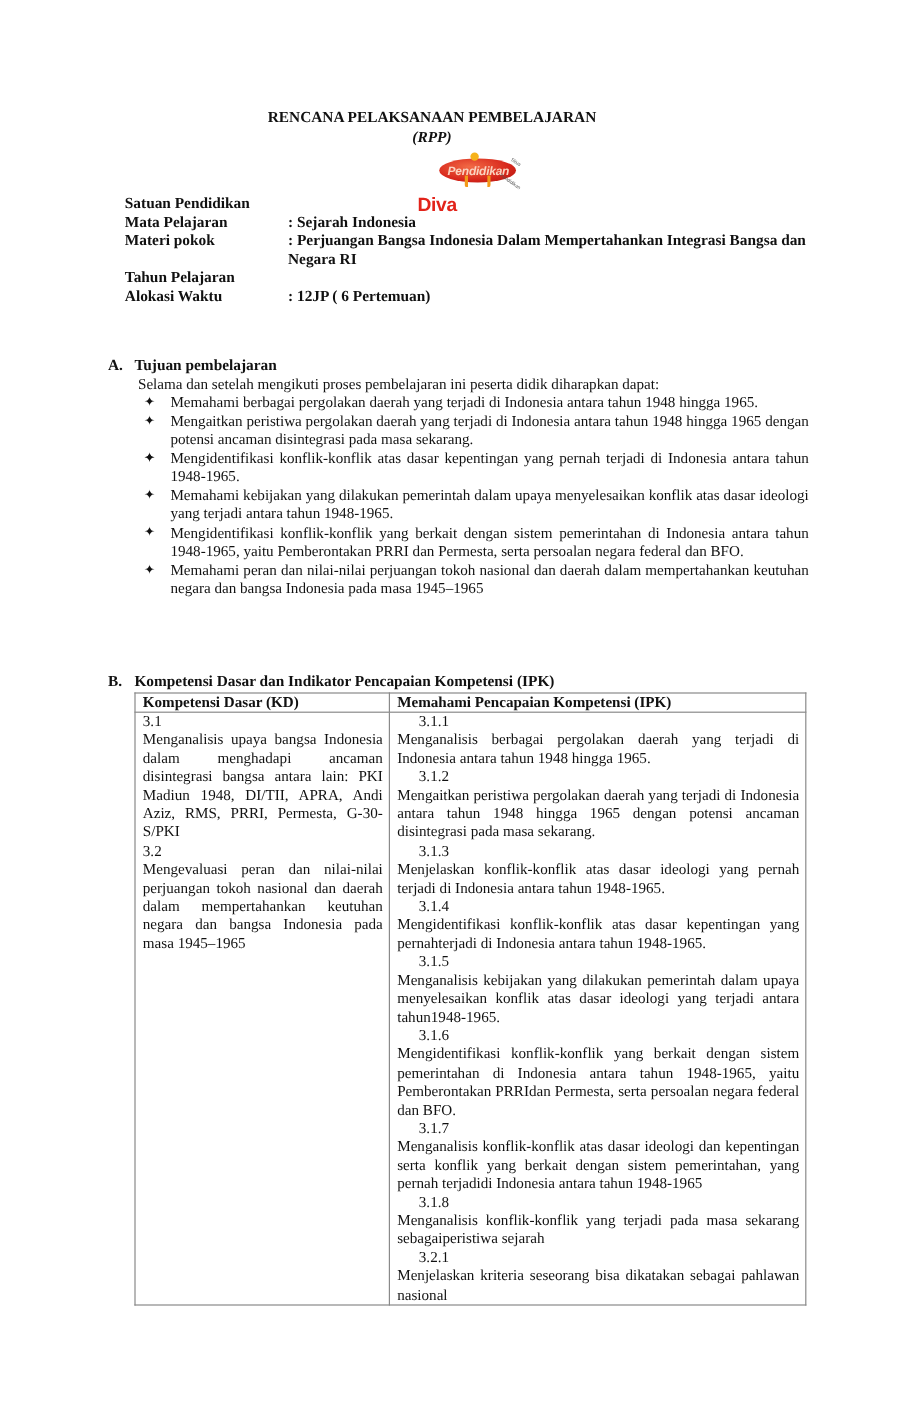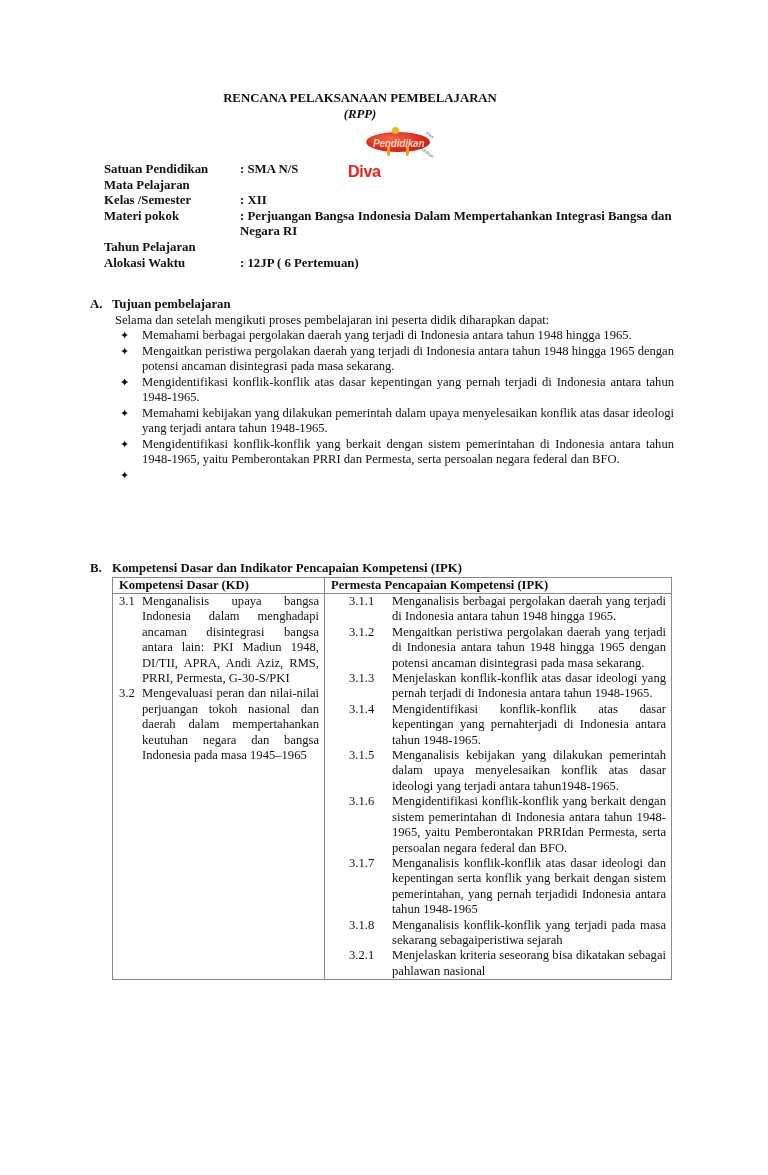--- a/index.html
+++ b/index.html
@@ -47,21 +47,21 @@
 
   .section-b { position: absolute; left: 90px; top: 561px; width: 584px; }
   table.kd {
     position: absolute; left: 22px; top: 16px; width: 560px;
     border-collapse: collapse; font-size: 12.6px; line-height: 15.4px;
   }
   table.kd th, table.kd td { border: 1px solid #8a8a8a; vertical-align: top; }
   table.kd th { font-weight: bold; text-align: left; padding: 0 6px; line-height: 15px; }
   table.kd td { padding: 0 5px 0 6px; }
   .col-kd { width: 199px; margin-top: 20px; }
-  .item { display: flex; text-align: justify; }
+  .item { display: flex; text-align: justify; flex-direction: column; }
   .item .no { flex: none; width: 23px; }
   .item .tx { flex: 1; }
   .ipk .item .no { width: 43px; padding-left: 18px; }
   .ipk .item .tx { font-size: 12.6px; }
 </style>
 </head>
 <body>
 
 <div class="page">
 
@@ -73,28 +73,24 @@
     <div class="figure-head"></div>
     <div class="figure-body"></div>
     <span class="diva">Diva</span>
     <span class="pend">Pendidikan</span>
     <span class="arc">Situs Pendidikan</span>
   </div>
 
   <div class="meta">
     <div class="row">
       <span class="lbl">Satuan Pendidikan</span>
-      <span class="val">: SMA N/S</span>
     </div>
     <div class="row">
       <span class="lbl">Mata Pelajaran</span>
-    </div>
-    <div class="row">
-      <span class="lbl">Kelas /Semester</span>
-      <span class="val">:  XII</span>
+      <span class="val">: Sejarah Indonesia</span>
     </div>
     <div class="row">
       <span class="lbl">Materi pokok</span>
       <span class="val">: Perjuangan Bangsa Indonesia Dalam Mempertahankan Integrasi Bangsa dan Negara RI</span>
     </div>
     <div class="row">
       <span class="lbl">Tahun Pelajaran</span>
     </div>
     <div class="row">
       <span class="lbl">Alokasi Waktu</span>
@@ -108,35 +104,35 @@
       <span>Tujuan pembelajaran</span>
     </div>
     <div class="intro">Selama dan setelah mengikuti proses pembelajaran ini peserta didik diharapkan dapat:</div>
     <ul class="goals">
       <li><span class="bullet">✦</span><span>Memahami berbagai pergolakan daerah yang terjadi di Indonesia  antara tahun 1948 hingga 1965.</span></li>
       <li><span class="bullet">✦</span><span>Mengaitkan peristiwa pergolakan daerah yang terjadi di Indonesia  antara tahun 1948 hingga 1965 dengan potensi ancaman disintegrasi  pada masa sekarang.</span></li>
       <li><span class="bullet">✦</span></li>
       <li><span class="bullet">✦</span><span>Mengidentifikasi konflik-konflik atas dasar kepentingan yang pernah terjadi di Indonesia antara tahun 1948-1965.</span></li>
       <li><span class="bullet">✦</span><span>Memahami kebijakan yang dilakukan pemerintah dalam upaya  menyelesaikan konflik atas dasar ideologi yang terjadi antara tahun 1948-1965.</span></li>
       <li><span class="bullet">✦</span><span>Mengidentifikasi konflik-konflik yang berkait dengan sistem pemerintahan di Indonesia antara tahun 1948-1965, yaitu Pemberontakan PRRI dan Permesta, serta persoalan negara federal dan BFO.</span></li>
-      <li><span class="bullet">✦</span></li>
+      <li><span class="bullet">✦</span><span>Memahami peran dan nilai-nilai perjuangan tokoh nasional dan daerah dalam mempertahankan keutuhan negara dan bangsa Indonesia pada masa 1945–1965</span></li>
     </ul>
   </div>
 
   <div class="section-b">
     <div class="sec-head">
       <span class="num">B.</span>
       <span>Kompetensi Dasar dan Indikator Pencapaian Kompetensi (IPK)</span>
     </div>
 
     <table class="kd">
       <thead>
         <tr>
           <th class="col-kd">Kompetensi Dasar (KD)</th>
-          <th>Permesta Pencapaian Kompetensi (IPK)</th>
+          <th>Memahami Pencapaian Kompetensi (IPK)</th>
         </tr>
       </thead>
       <tbody>
         <tr>
           <td class="col-kd">
             <div class="item">
               <span class="no">3.1</span>
               <span class="tx">Menganalisis upaya bangsa Indonesia dalam menghadapi ancaman disintegrasi bangsa antara lain: PKI Madiun 1948, DI/TII, APRA, Andi Aziz, RMS, PRRI, Permesta, G-30-S/PKI</span>
             </div>
             <div class="item">

